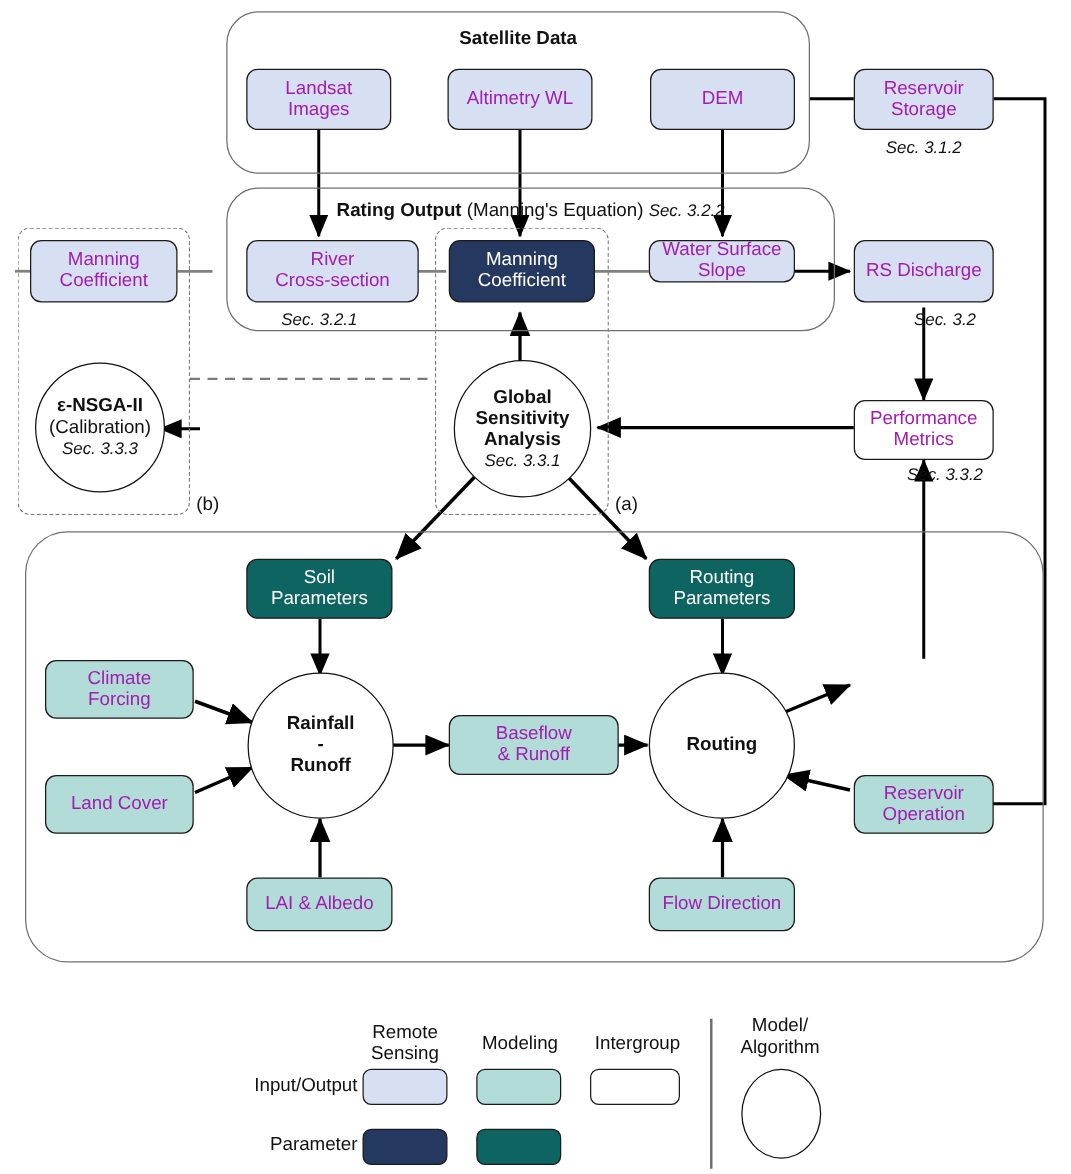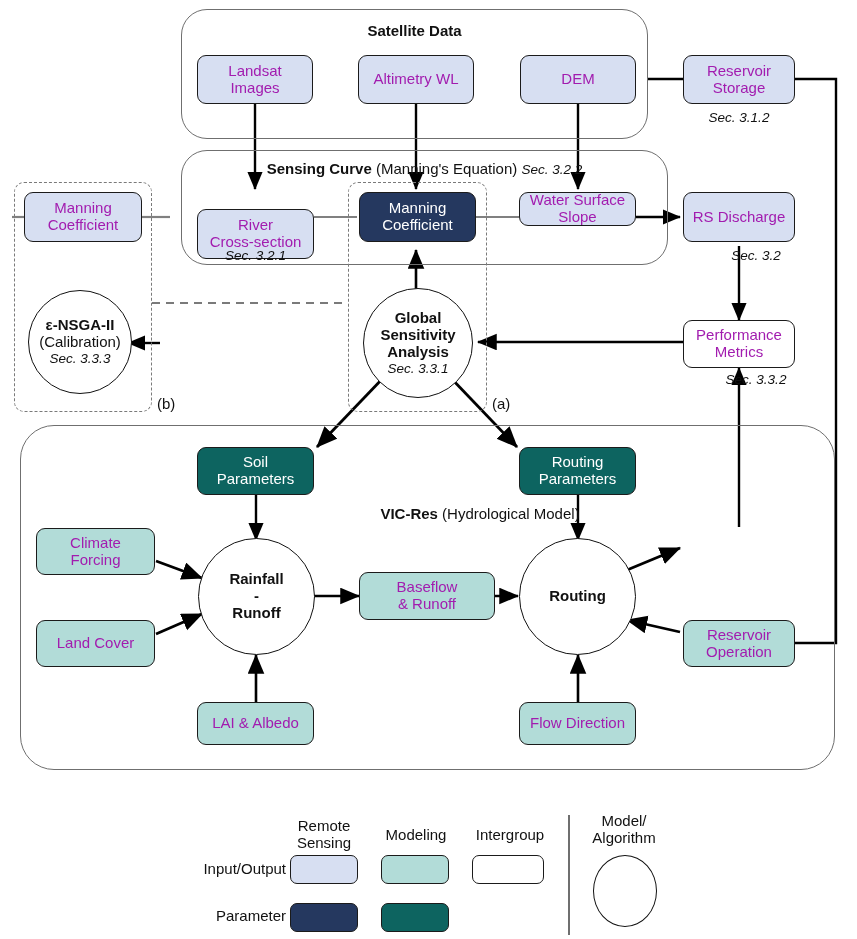--- a/index.html
+++ b/index.html
@@ -138,45 +138,44 @@
   <div class="group" style="left:181px;top:150px;width:487px;height:115px;"></div>
 
   <div class="group vic" style="left:20px;top:425px;width:815px;height:345px;"></div>
 
   <div class="dashed" style="left:14px;top:182px;width:138px;height:230px;"></div>
   <div class="dashed" style="left:348px;top:182px;width:139px;height:230px;"></div>
 
   <div class="lbl bold center" style="left:181px;top:22px;width:467px;text-align:center;">Satellite Data</div>
 
   <div style="position:absolute;left:181px;top:160px;width:487px;text-align:center;z-index:6;font-size:15px;color:#111;">
-    <span class="" style="font-weight:bold;">Sensing Curve</span><span> (Manning's Equation) </span><span style="font-style:italic;font-size:13.5px;">Sec. 3.2.2</span>
+    <span class="" style="font-weight:bold;">Rating Output</span><span> (Manning's Equation) </span><span style="font-style:italic;font-size:13.5px;">Sec. 3.2.2</span>
   </div>
 
   <div style="position:absolute;left:330px;top:505px;width:300px;text-align:center;z-index:6;font-size:15px;color:#111;line-height:1.25;">
-    <div><span style="font-weight:bold;">VIC-Res</span><span> (Hydrological Model)</span></div>
   </div>
 
   <div class="lbl" style="left:492px;top:395px;">(a)</div>
   <div class="lbl" style="left:157px;top:395px;">(b)</div>
 
   <div class="node rs-io" style="left:197px;top:55px;width:116px;height:49px;">Landsat
 Images</div>
 
   <div class="node rs-io" style="left:358px;top:55px;width:116px;height:49px;">Altimetry WL</div>
 
   <div class="node rs-io" style="left:520px;top:55px;width:116px;height:49px;">DEM</div>
 
   <div class="node rs-io" style="left:683px;top:55px;width:112px;height:49px;">Reservoir
 Storage</div>
   <div class="sec-lbl" style="left:683px;top:110px;width:112px;text-align:center;">Sec. 3.1.2</div>
 
   <div class="node rs-io" style="left:24px;top:192px;width:118px;height:50px;">Manning
 Coefficient</div>
 
-  <div class="node rs-io" style="left:197px;top:209px;width:117px;height:50px;">River
+  <div class="node rs-io" style="left:197px;top:192px;width:138px;height:50px;">River
 Cross-section</div>
   <div class="sec-lbl" style="left:197px;top:248px;width:117px;text-align:center;">Sec. 3.2.1</div>
 
   <div class="node rs-par" style="left:359px;top:192px;width:117px;height:50px;">Manning
 Coefficient</div>
 
   <div class="node rs-io" style="left:519px;top:192px;width:117px;height:34px;">Water Surface
 Slope</div>
 
   <div class="node rs-io" style="left:683px;top:192px;width:112px;height:50px;">RS Discharge</div>

